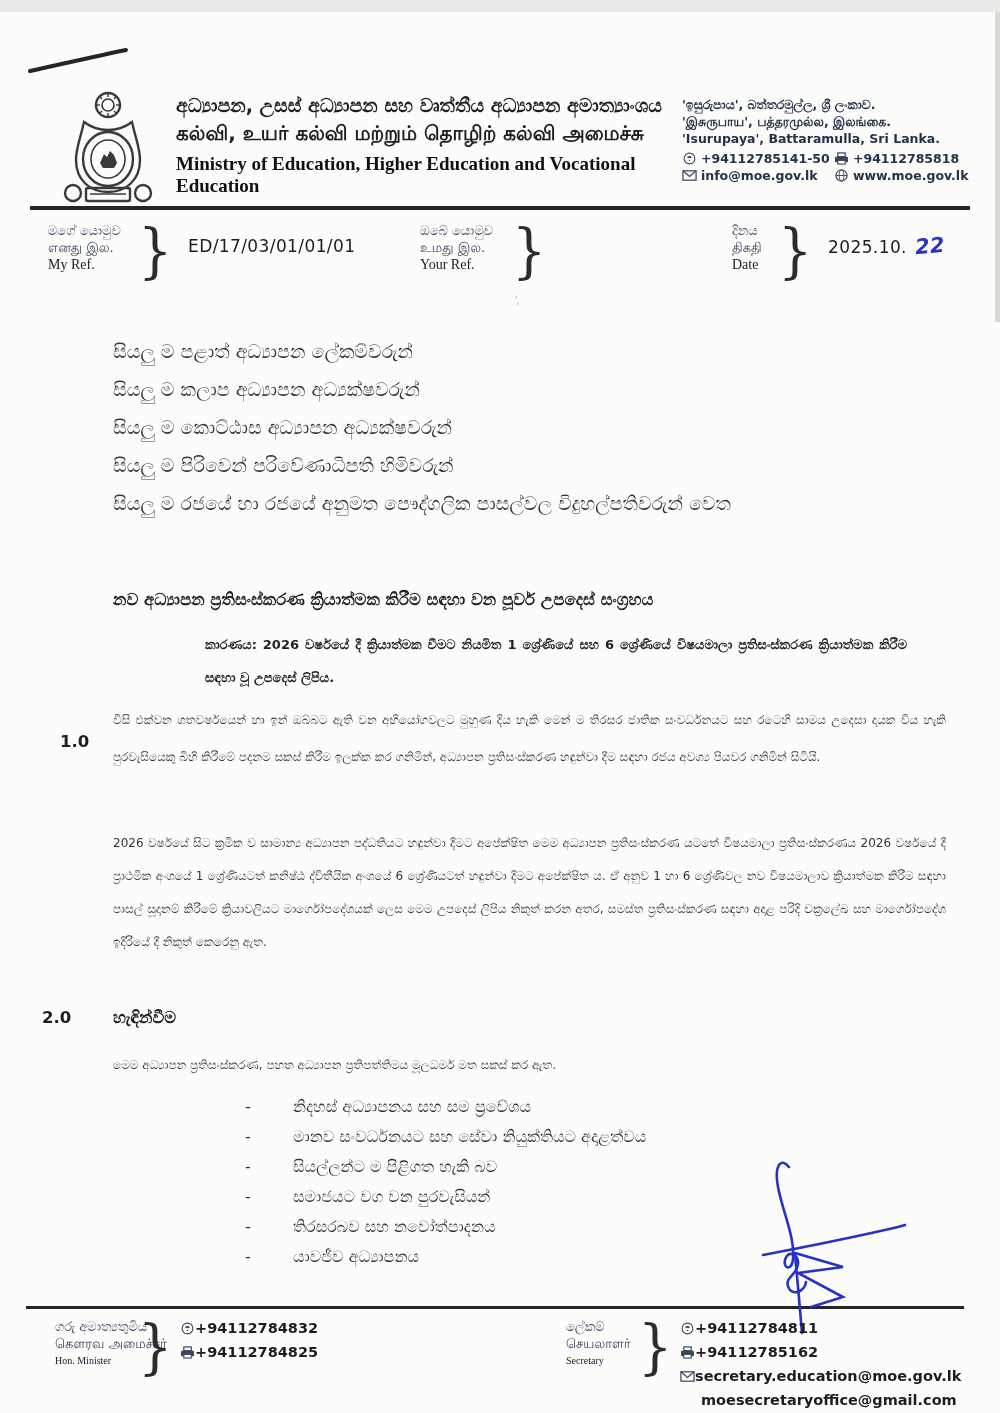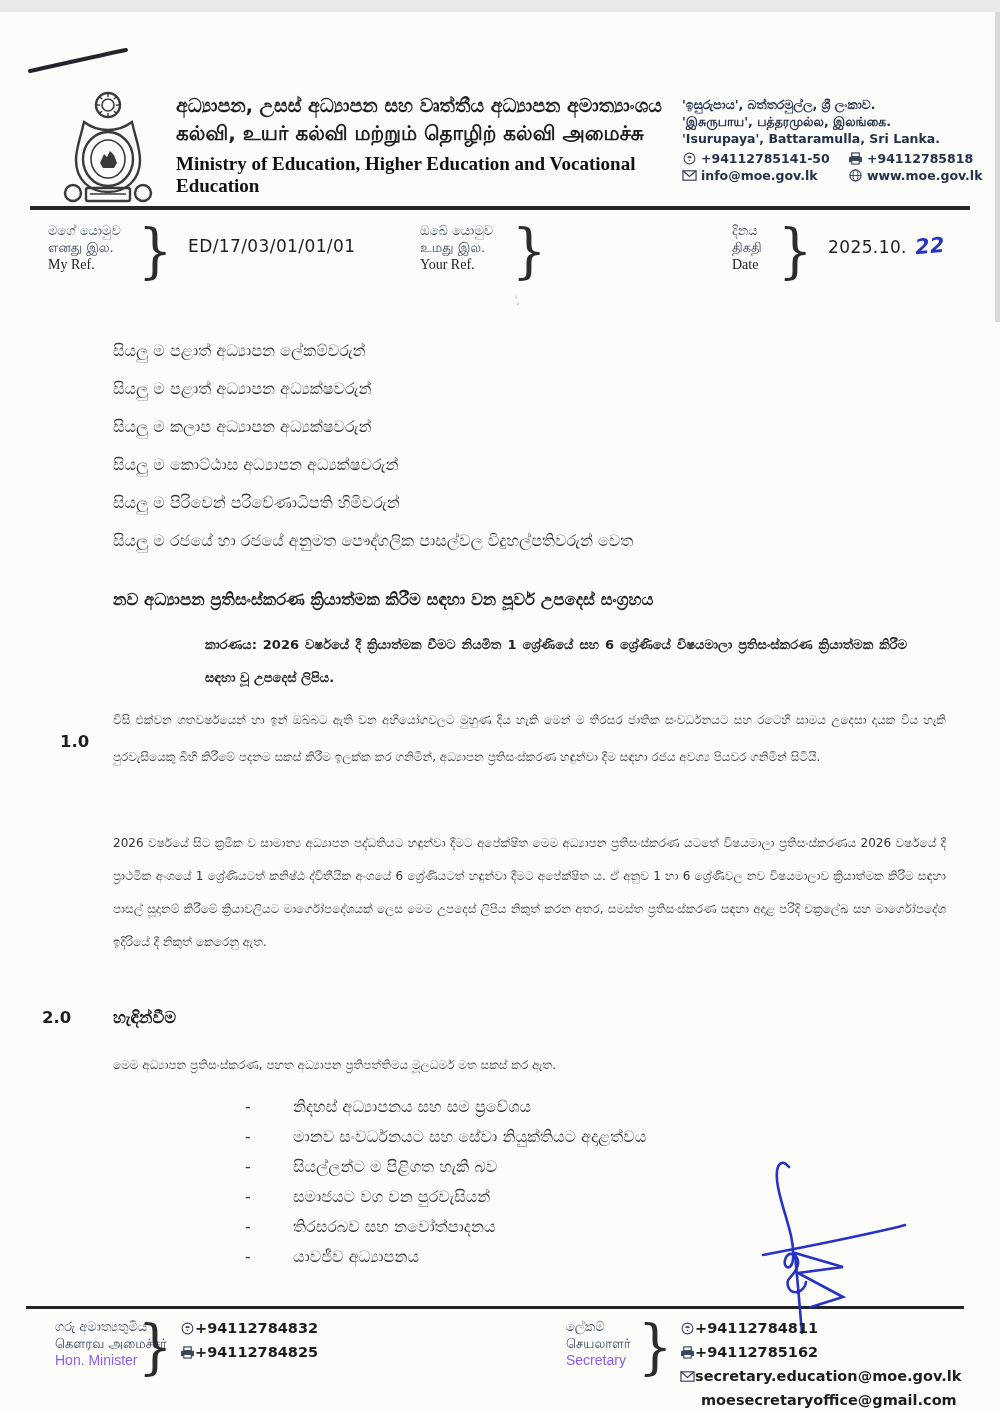--- a/index.html
+++ b/index.html
@@ -11,50 +11,50 @@
   }
   .abs { position:absolute; }
 
   
   .ministry-si { font-size:19px; font-weight:bold; color:#1f1f1f; }
   .ministry-ta { font-size:20px; font-weight:bold; color:#1f1f1f; margin-top:4px; }
   .ministry-en { font-family:"Liberation Serif", serif; font-size:19px; font-weight:bold; color:#111; margin-top:6px; }
   .addr-block { font-size:12.5px; font-weight:bold; color:#24324a; line-height:17px; }
   .addr-line { white-space:nowrap; }
   .contact-grid { margin-top:3px; }
-  .contact-row { display:flex; gap:14px; }
+  .contact-row { display:flex; }
   .contact-cell { display:flex; align-items:center; gap:4px; white-space:nowrap; }
   .contact-cell.w { width:152px; }
   .icon { display:inline-flex; width:15px; height:13px; flex:0 0 auto; color:#3a465e; }
   .icon svg { width:100%; height:100%; }
 
   .rule { background:#262626; }
 
   
   .ref-labels { font-size:13px; color:#3d4660; line-height:17px; }
   .ref-labels .en { color:#222; font-family:"Liberation Serif", serif; font-size:14px; }
   .brace { font-family:"DejaVu Serif", serif; font-size:54px; font-weight:200; color:#2c2c2c; transform:scaleY(1.12); transform-origin:top; line-height:58px; }
   .ref-value { font-size:17px; color:#1d1d1d; letter-spacing:.4px; }
   .date-hand { color:#2633c5; font-size:21px; font-weight:bold; font-style:italic; display:inline-block; transform:rotate(-5deg); margin-left:8px; }
 
   
-  .recipients { font-size:16px; color:#343434; }
+  .recipients { font-size:19px; color:#343434; }
   .recipients div { height:38px; line-height:38px; white-space:nowrap; }
   .subject-head { font-size:16.5px; font-weight:bold; color:#222; }
   .subject-ref { font-size:13px; font-weight:bold; color:#222; text-align:justify; line-height:33px; }
   .para { font-size:12px; color:#333; text-align:justify; line-height:37px; }
   .pnum { font-size:16.5px; font-weight:bold; color:#1e1e1e; }
   .sec-head { font-size:16.5px; font-weight:bold; color:#1e1e1e; }
   .bullets { font-size:16px; color:#333; }
   .bullet-row { display:flex; gap:38px; height:30px; line-height:30px; white-space:nowrap; }
   .dash { width:10px; }
 
   
   .foot-labels { font-size:13px; color:#3d4660; line-height:17px; }
-  .foot-labels .en { color:#8b5cf6; font-family:Liberation Sans, sans-serif; font-size:14px; }
+  .foot-labels .en { color:#0f172a; font-family:Liberation Serif, serif; font-size:10px; }
   .foot-contacts { font-size:14.5px; font-weight:bold; color:#1d1d1d; }
   .foot-contacts .row { display:flex; align-items:center; gap:0; height:24px; white-space:nowrap; }
   .foot-contacts .row.indent { padding-left:21px; }
 
   .artifact { color:#b9b9b4; font-size:11px; }
 </style>
 </head>
 <body>
 
 <div class="page">
@@ -168,21 +168,20 @@
   </div>
   <div class="abs brace" style="left:778px; top:206px;">}</div>
   <div class="abs ref-value" style="left:828px; top:222px;">
     <span>2025.10.</span><span class="date-hand">22</span>
   </div>
 
   <div class="abs artifact" style="left:514px; top:282px; transform:rotate(12deg);">',</div>
 
   <div class="abs recipients" style="left:113px; top:320px;">
     <div>සියලු ම පළාත් අධ්‍යාපන ලේකම්වරුන්</div>
-    <div>සියලු ම පළාත් අධ්‍යාපන අධ්‍යක්ෂවරුන්</div>
     <div>සියලු ම කලාප අධ්‍යාපන අධ්‍යක්ෂවරුන්</div>
     <div>සියලු ම කොට්ඨාස අධ්‍යාපන අධ්‍යක්ෂවරුන්</div>
     <div>සියලු ම පිරිවෙන් පරිවේණාධිපති හිමිවරුන්</div>
     <div>සියලු ම රජයේ හා රජයේ අනුමත පෞද්ගලික පාසල්වල විදුහල්පතිවරුන් වෙත</div>
   </div>
 
   <div class="abs subject-head" style="left:113px; top:578px; width:840px;">නව අධ්‍යාපන ප්‍රතිසංස්කරණ ක්‍රියාත්මක කිරීම සඳහා වන පූර්ව උපදෙස් සංග්‍රහය</div>
   <div class="abs subject-ref" style="left:205px; top:616px; width:702px;">කාරණය: 2026 වර්ෂයේ දී ක්‍රියාත්මක වීමට නියමිත 1 ශ්‍රේණියේ සහ 6 ශ්‍රේණියේ විෂයමාලා ප්‍රතිසංස්කරණ ක්‍රියාත්මක කිරීම සඳහා වූ උපදෙස් ලිපිය.</div>
 
   <div class="abs pnum" style="left:60px; top:720px;">1.0</div>

